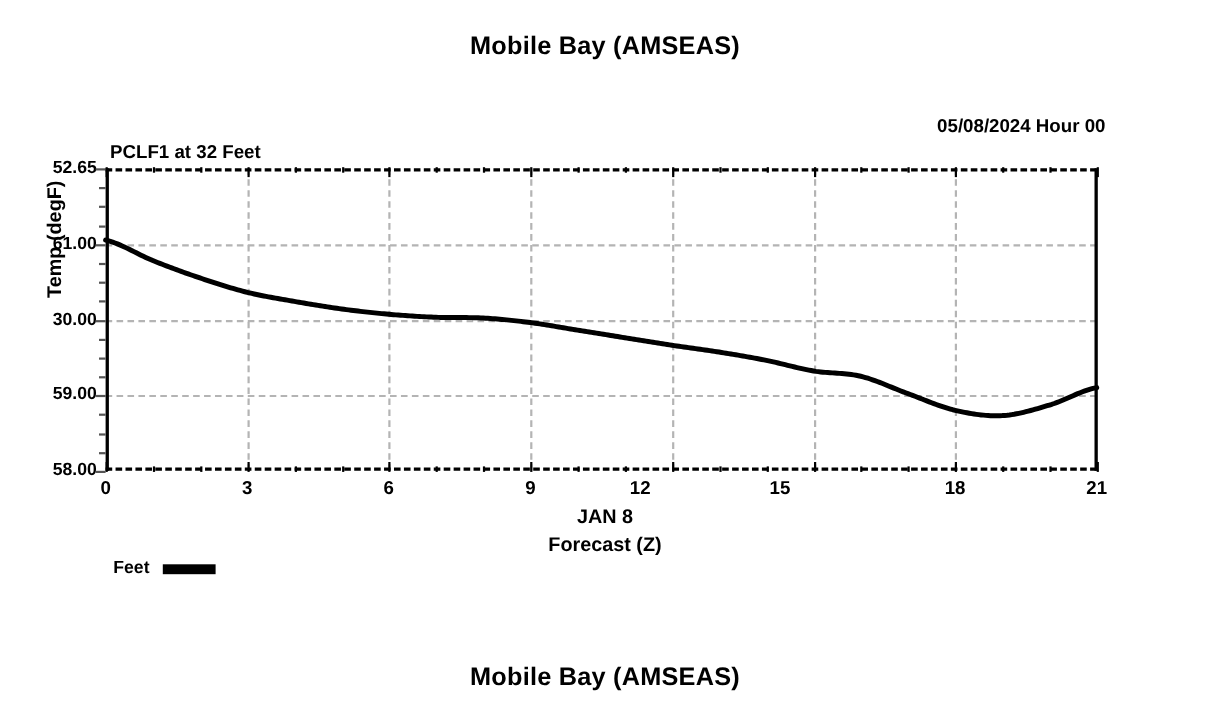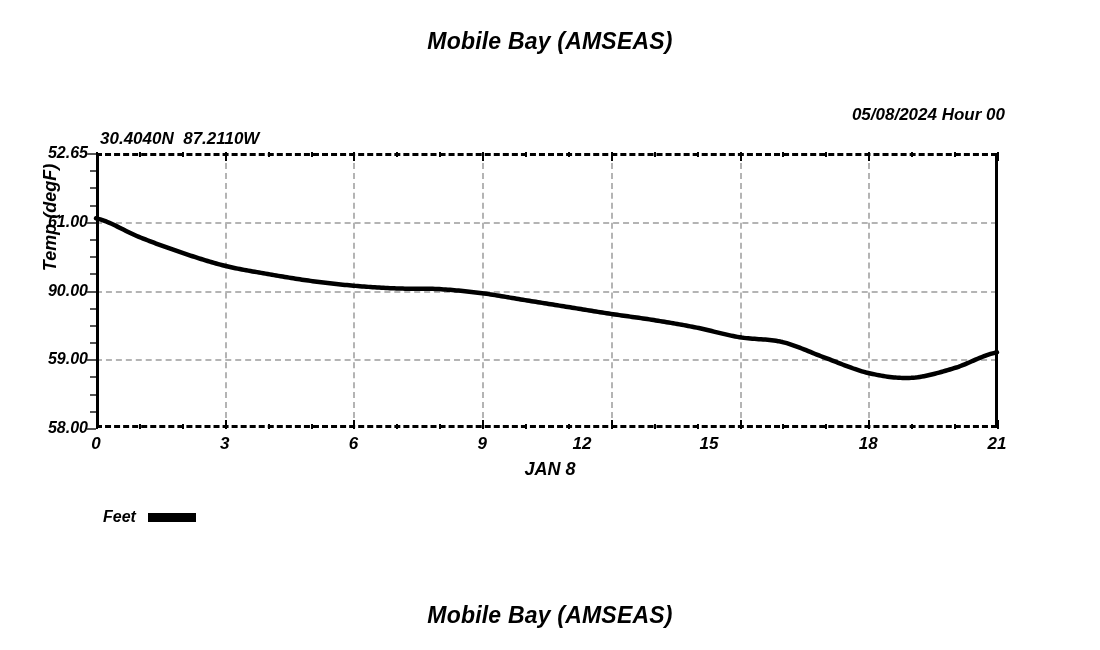--- a/index.html
+++ b/index.html
@@ -13,21 +13,20 @@
     font-family: "Liberation Sans", sans-serif;
     color: #000000;
     overflow: hidden;
     position: relative;
   }
   .page {
     position: absolute;
     left: 0; top: 0;
     width: 1100px;
     height: 650px;
-    font-style: italic;
   }
   .title-top {
     position: absolute;
     left: 0;
     top: 28px;
     width: 1100px;
     text-align: center;
     font-size: 23px;
     font-weight: bold;
     letter-spacing: 0.2px;
@@ -232,32 +231,33 @@
   }
 </style>
 </head>
 <body>
 
 <div class="page">
 
   <div class="title-top">Mobile Bay (AMSEAS)</div>
 
   <div class="hdr-left">
+    <div class="line1">PCLF1 at 32 Feet</div>
     <div class="line2">30.4040N  87.2110W</div>
   </div>
 
 
   <div class="hdr-right">05/08/2024 Hour 00</div>
 
   <div class="ylab-title">Temp (degF)</div>
 
   <div class="ylabels">
       <div class="ylab" style="top: 275px;">58.00</div>
       <div class="ylab" style="top: 206.25px;">59.00</div>
-      <div class="ylab" style="top: 137.5px;">90.00</div>
+      <div class="ylab" style="top: 137.5px;">30.00</div>
       <div class="ylab" style="top: 68.75px;">61.00</div>
       <div class="ylab" style="top: 0px;">52.65</div>
     </div>
 
   <div class="plot-wrap">
     <div class="plot-bg"></div>
     <div class="gridlines">
         <div class="grid-h" style="top: 206.25px;"></div>
         <div class="grid-h" style="top: 137.5px;"></div>
         <div class="grid-h" style="top: 68.75px;"></div>
@@ -346,20 +346,21 @@
       <div class="xlab" style="left: 257.429px;">6</div>
       <div class="xlab" style="left: 386.143px;">9</div>
       <div class="xlab" style="left: 486px;">12</div>
       <div class="xlab" style="left: 613px;">15</div>
       <div class="xlab" style="left: 772.286px;">18</div>
       <div class="xlab" style="left: 901px;">21</div>
     </div>
 
   <div class="xaxis-title">
     <div>JAN 8</div>
+    <div>Forecast (Z)</div>
   </div>
 
   <div class="legend">
     <span class="legend-label">Feet</span>
     <span class="legend-swatch"></span>
   </div>
 
   <div class="title-bottom">Mobile Bay (AMSEAS)</div>
 
 </div>

